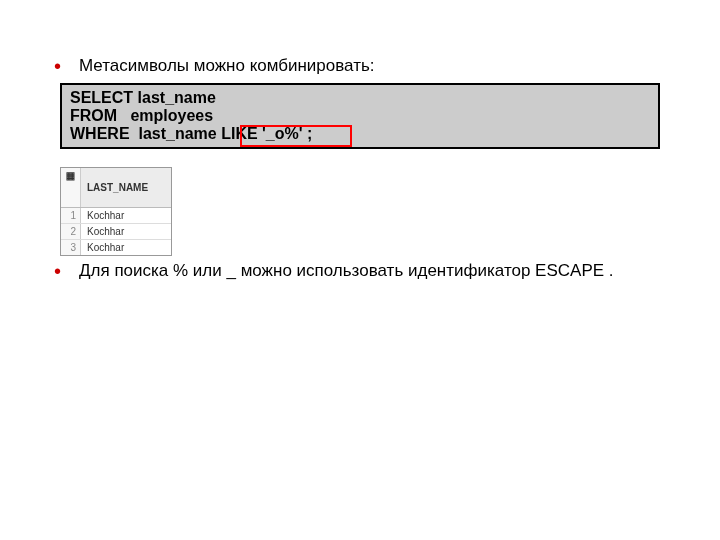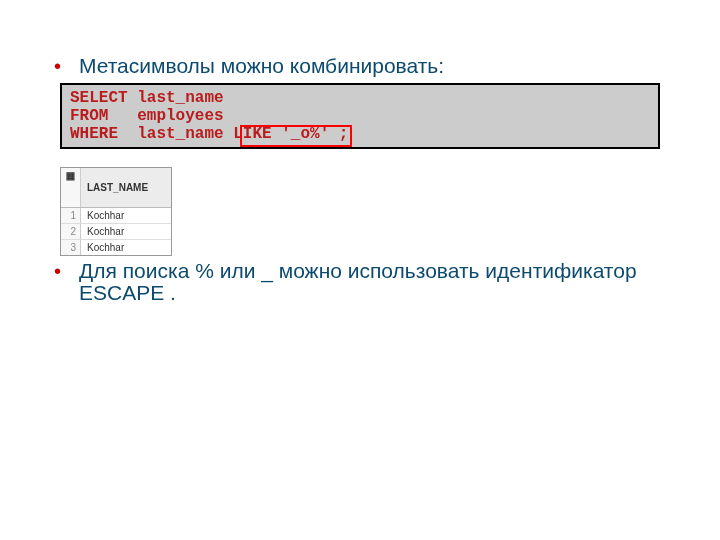--- a/index.html
+++ b/index.html
@@ -32,34 +32,34 @@
     align-items: flex-start;
     margin-bottom: 6px;
   }
   .bullet-dot {
     color: #c00;
     font-size: 20px;
     line-height: 22px;
     margin-right: 18px;
   }
   .bullet-text {
-    font-size: 21px;
+    font-size: 17px;
     line-height: 22px;
-    color: #0c4a6e;
+    color: #000000;
     flex: 1;
   }
   .code-box {
     margin: 5px 6px 18px 6px;
     border: 2px solid #000;
     background: #ccc;
     padding: 4px 8px 4px 8px;
-    font-family: Liberation Mono, monospace;
+    font-family: Liberation Sans, sans-serif;
     font-size: 16px;
     font-weight: bold;
-    color: #b91c1c;
+    color: #000000;
     white-space: pre;
     position: relative;
   }
   .hl {
     position: absolute;
     border: 2px solid #f00;
     background: transparent;
     left: 178px;
     top: 40px;
     width: 112px;

